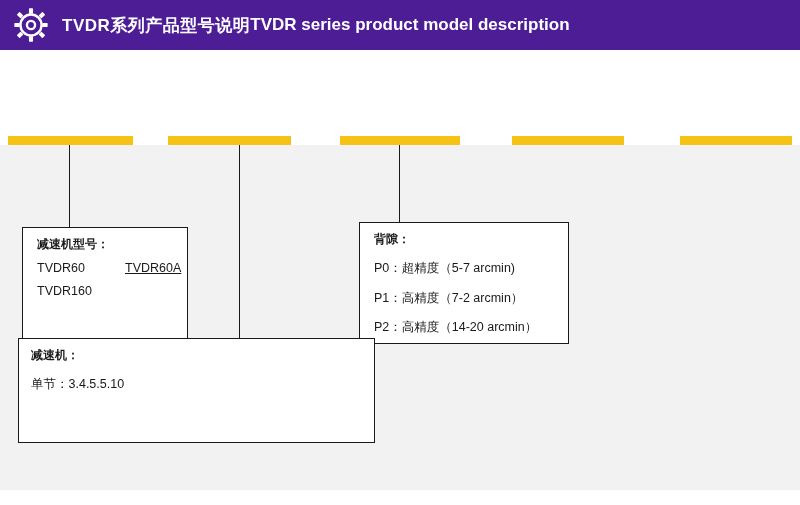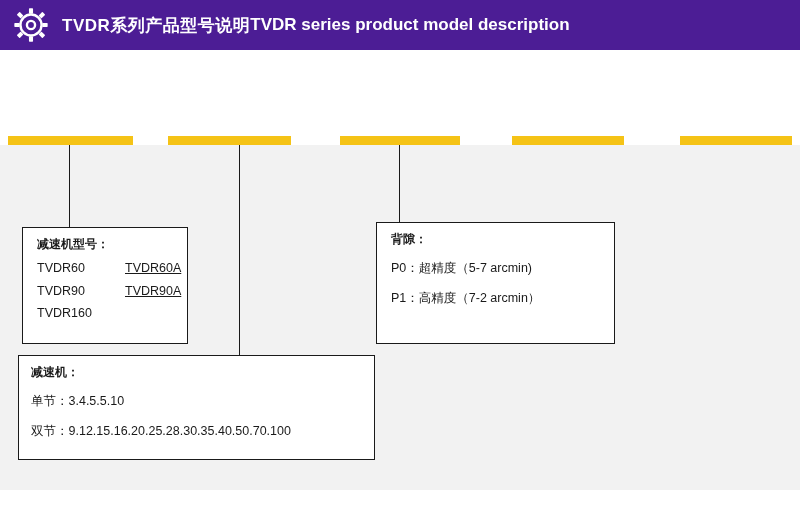--- a/index.html
+++ b/index.html
@@ -119,22 +119,22 @@
   }
   .callout .line {
     display: block;
     margin-bottom: 10px;
     white-space: nowrap;
     margin-top: 17px;
   }
   .callout .line:last-child { margin-bottom: 0; }
 
   .box-model   { left: 22px;  top: 227px; width: 166px; height: 117px; }
-  .box-backlash{ left: 376px; top: 222px; width: 239px; height: 122px; }
-  .box-ratio   { left: 18px;  top: 355px; width: 357px; height: 105px; padding-left: 12px; }
+  .box-backlash{ left: 359px; top: 222px; width: 210px; height: 122px; }
+  .box-ratio   { left: 18px;  top: 338px; width: 357px; height: 105px; padding-left: 12px; }
 
   
   .cols {
     display: block;
     margin-bottom: 10px;
     white-space: nowrap;
   }
   .cols .c1 {
     display: inline-block;
     width: 88px;
@@ -185,32 +185,29 @@
   <div class="vline v-left"></div>
   <div class="vline v-mid"></div>
   <div class="vline v-right"></div>
 
   <div class="callout box-model">
     <span class="title">减速机型号：</span>
     <span class="cols">
       <span class="c1">TVDR60</span><span class="c2">TVDR60A</span>
     </span>
     <span class="cols">
-      <span class="c1">TVDR90</span><span class="c2">TVDR90A</span>
-    </span>
-    <span class="cols">
       <span class="c1">TVDR160</span><span class="c2"></span>
     </span>
   </div>
 
   <div class="callout box-backlash">
     <span class="title">背隙：</span>
     <span class="line">P0：超精度（5-7 arcmin)</span>
     <span class="line">P1：高精度（7-2 arcmin）</span>
+    <span class="line">P2：高精度（14-20 arcmin）</span>
   </div>
 
   <div class="callout box-ratio">
     <span class="title">减速机：</span>
     <span class="line">单节：3.4.5.5.10</span>
-    <span class="line">双节：9.12.15.16.20.25.28.30.35.40.50.70.100</span>
   </div>
 
 </div>
 
 </body></html>

